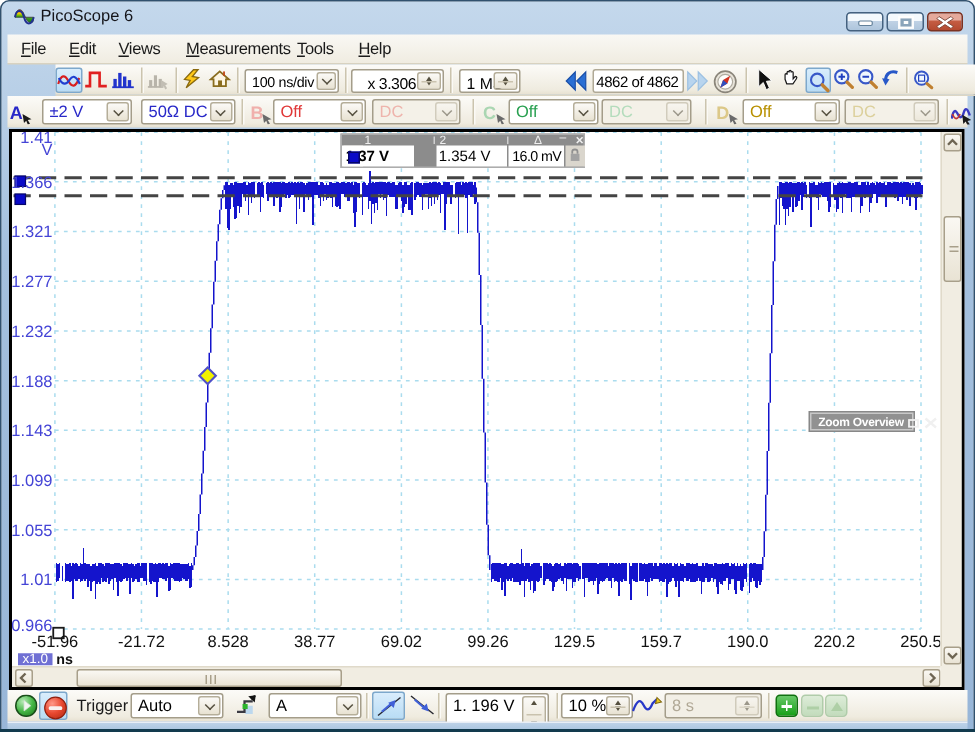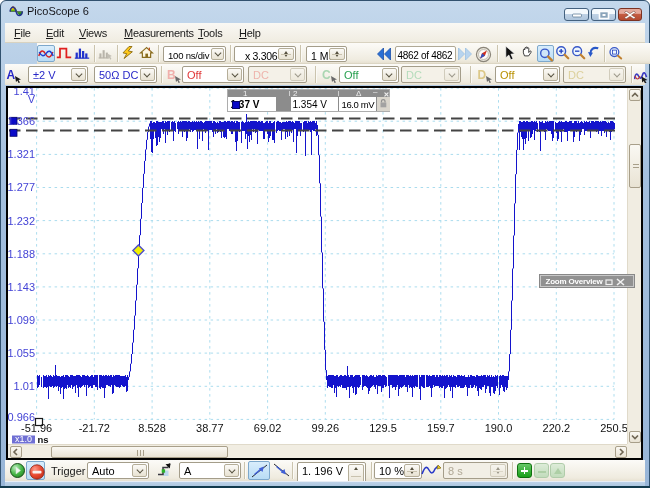--- a/index.html
+++ b/index.html
@@ -30,21 +30,21 @@
 .arrow-dn2{width:0;height:0;border-left:2.8px solid transparent;border-right:2.8px solid transparent;border-top:3.2px solid #55503f;position:absolute;left:50%;bottom:2px;transform:translateX(-50%);}
 .spin-mid{position:absolute;left:2px;right:2px;top:50%;height:1px;background:#c9c2ae;}
 #plotbox{position:absolute;left:6px;top:86px;width:637px;height:374px;background:#fff;border:2px solid #010101;}
 #vscroll{position:absolute;right:0;top:0;width:14px;height:356px;background:#f1ede2;border-left:1px solid #e0daca;}
 .scrollbtn{position:absolute;background:linear-gradient(#faf8f3,#e9e3d4);border:1px solid #a89f8a;border-radius:2px;}
 #hscroll{position:absolute;left:0;bottom:0;width:619px;height:14px;background:#f1ede2;border-top:1px solid #e0daca;}
 #legend{position:absolute;left:227px;top:89px;width:163px;height:23px;background:#8c8c8c;border:1px solid #adadad;font-size:10px;}
 #legend .hdr{position:absolute;left:0;top:0;right:0;height:7px;color:#f0f0f0;font-size:8px;line-height:7px;}
 #legend .row{position:absolute;left:1px;top:7px;height:14px;background:#fff;}
 #legend .row span{white-space:nowrap;}
-#zoomov{position:absolute;left:540px;top:275px;width:94px;height:12px;background:#919191;border:1px solid #c8c8c8;box-shadow:0 0 0 1px #888;}
+#zoomov{position:absolute;left:540px;top:275px;width:69px;height:12px;background:#919191;border:1px solid #c8c8c8;box-shadow:0 0 0 1px #888;}
 #zoomov .t{position:absolute;left:4.5px;top:0px;color:#fff;font-weight:bold;font-size:8px;line-height:11px;letter-spacing:-0.2px;}
 #botframe{position:absolute;left:5px;top:481px;width:640px;height:7px;background:linear-gradient(#bdd2e8,#a5c2de);border-top:1px solid #e8eef6;}
 #botedge{position:absolute;left:0px;top:486px;width:650px;height:2px;background:#123a4d;}
 </style></head>
 <body>
 <div id="frame"></div>
 
 <div id="titlebar">
   <svg class="abs" style="left:9px;top:4px" width="15" height="15" viewBox="0 0 15 15">
     <defs>

